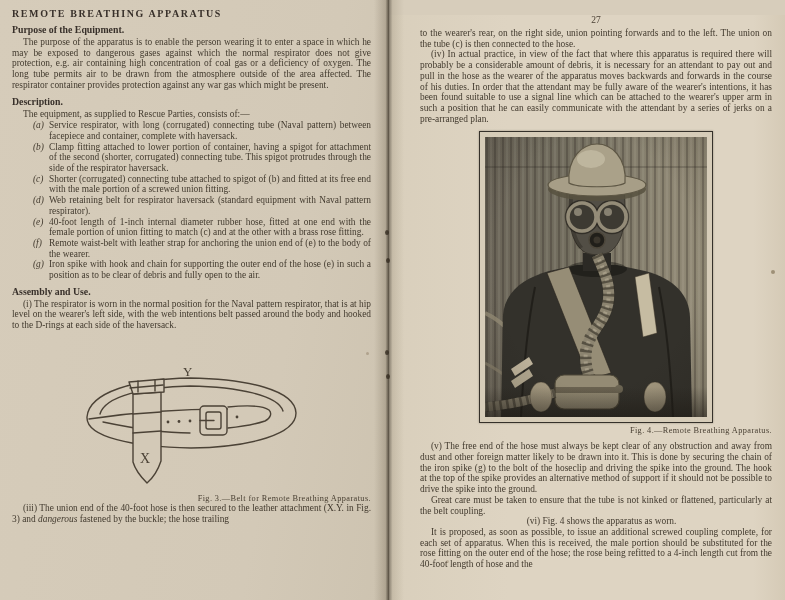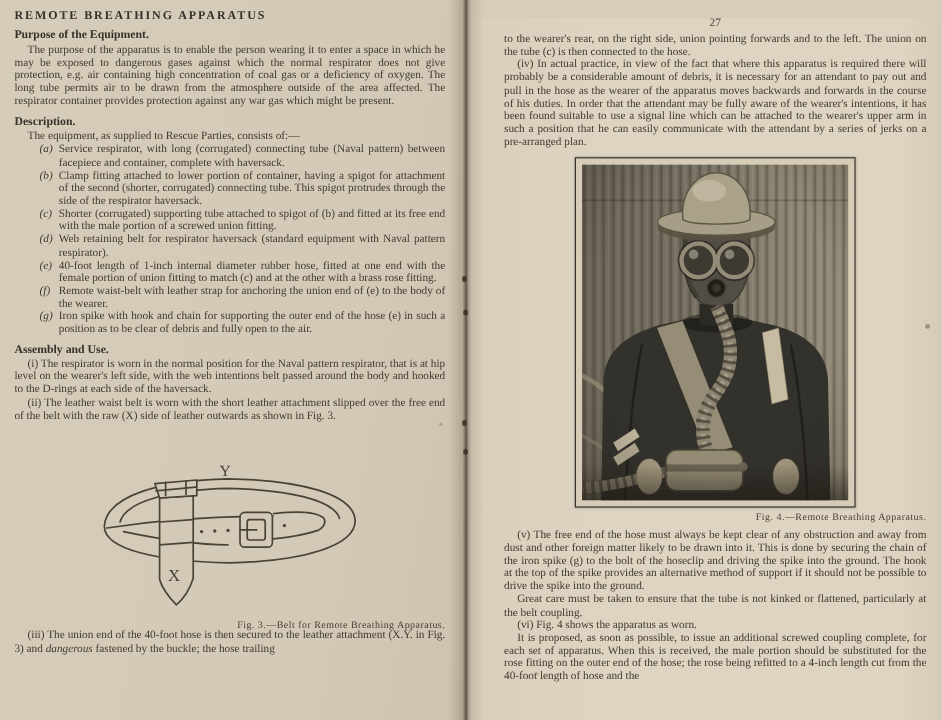--- a/index.html
+++ b/index.html
@@ -71,21 +71,21 @@
       <div class="li">
         <span class="li-label">(a)</span>
         <span class="li-text">Service respirator, with long (corrugated) connecting tube (Naval pattern) between facepiece and container, complete with haversack.</span>
       </div>
       <div class="li">
         <span class="li-label">(b)</span>
         <span class="li-text">Clamp fitting attached to lower portion of container, having a spigot for attachment of the second (shorter, corrugated) connecting tube. This spigot protrudes through the side of the respirator haversack.</span>
       </div>
       <div class="li">
         <span class="li-label">(c)</span>
-        <span class="li-text">Shorter (corrugated) supporting tube attached to spigot of (b) and fitted at its free end with the male portion of a screwed union fitting.</span>
+        <span class="li-text">Shorter (corrugated) connecting tube attached to spigot of (b) and fitted at its free end with the male portion of a screwed union fitting.</span>
       </div>
       <div class="li">
         <span class="li-label">(d)</span>
         <span class="li-text">Web retaining belt for respirator haversack (standard equipment with Naval pattern respirator).</span>
       </div>
       <div class="li">
         <span class="li-label">(e)</span>
         <span class="li-text">40-foot length of 1-inch internal diameter rubber hose, fitted at one end with the female portion of union fitting to match (c) and at the other with a brass rose fitting.</span>
       </div>
       <div class="li">
@@ -93,21 +93,20 @@
         <span class="li-text">Remote waist-belt with leather strap for anchoring the union end of (e) to the body of the wearer.</span>
       </div>
       <div class="li">
         <span class="li-label">(g)</span>
         <span class="li-text">Iron spike with hook and chain for supporting the outer end of the hose (e) in such a position as to be clear of debris and fully open to the air.</span>
       </div>
     </div>
 
     <div class="heading">Assembly and Use.</div>
     <p class="body mt2" style="text-indent:11px;">(i) The respirator is worn in the normal position for the Naval pattern respirator, that is at hip level on the wearer's left side, with the web intentions belt passed around the body and hooked to the D-rings at each side of the haversack.</p>
-    <p class="body" style="text-indent:11px;">(ii) The leather waist belt is worn with the short leather attachment slipped over the free end of the belt with the raw (X) side of leather outwards as shown in Fig. 3.</p>
 
     <div class="fig fig-belt">
       <svg width="242" height="122" viewBox="0 0 242 122" style="overflow:visible" fill="none" stroke="#4b4236" stroke-width="1.4" stroke-linejoin="round" stroke-linecap="round">
 
         <path d="M 16,52 C 18,27 64,14 119,13 C 177,14 224,25 225,48 C 225,69 181,82 120,83 C 62,82 15,72 16,52 Z"></path>
         <path d="M 29,49 C 34,31 74,22 119,21 C 167,22 207,30 212,46"></path>
         <path d="M 18,54 C 70,46 120,44 157,44"></path>
         <path d="M 32,57 C 70,65 100,68 119,68"></path>
 
         <path d="M 157,42 C 177,40 191,40 198,45 C 201,48 200,53 194,56 C 182,60 168,62 157,63" fill="#d3c9b7"></path>
@@ -222,21 +221,21 @@
 
           <rect y="250" width="222" height="30" fill="url(#fadeBottom)"></rect>
           <rect width="222" height="280" fill="url(#vig)"></rect>
         </svg>
       </div>
       <div class="figcaption">Fig. 4.—Remote Breathing Apparatus.</div>
     </div>
 
     <p class="body" style="text-indent:11px; margin-top:6px;">(v) The free end of the hose must always be kept clear of any obstruction and away from dust and other foreign matter likely to be drawn into it. This is done by securing the chain of the iron spike (g) to the bolt of the hoseclip and driving the spike into the ground. The hook at the top of the spike provides an alternative method of support if it should not be possible to drive the spike into the ground.</p>
     <p class="body" style="text-indent:11px;">Great care must be taken to ensure that the tube is not kinked or flattened, particularly at the belt coupling.</p>
-    <p class="body" style="text-indent:11px; text-align:left;">(vi) Fig. 4 shows the apparatus as worn.</p>
+    <p class="body" style="text-indent:11px; text-align:center;">(vi) Fig. 4 shows the apparatus as worn.</p>
     <p class="body" style="text-indent:11px;">It is proposed, as soon as possible, to issue an additional screwed coupling complete, for each set of apparatus. When this is received, the male portion should be substituted for the rose fitting on the outer end of the hose; the rose being refitted to a 4-inch length cut from the 40-foot length of hose and the</p>
   </div>
 
   <div class="gutter"></div>
   <div class="stitch" style="left:385px; top:230px;"></div>
   <div class="stitch" style="left:386px; top:258px;"></div>
   <div class="stitch" style="left:385px; top:350px;"></div>
   <div class="stitch" style="left:386px; top:374px;"></div>
 
   <div class="speck" style="left:771px; top:270px; width:4px; height:4px;"></div>

